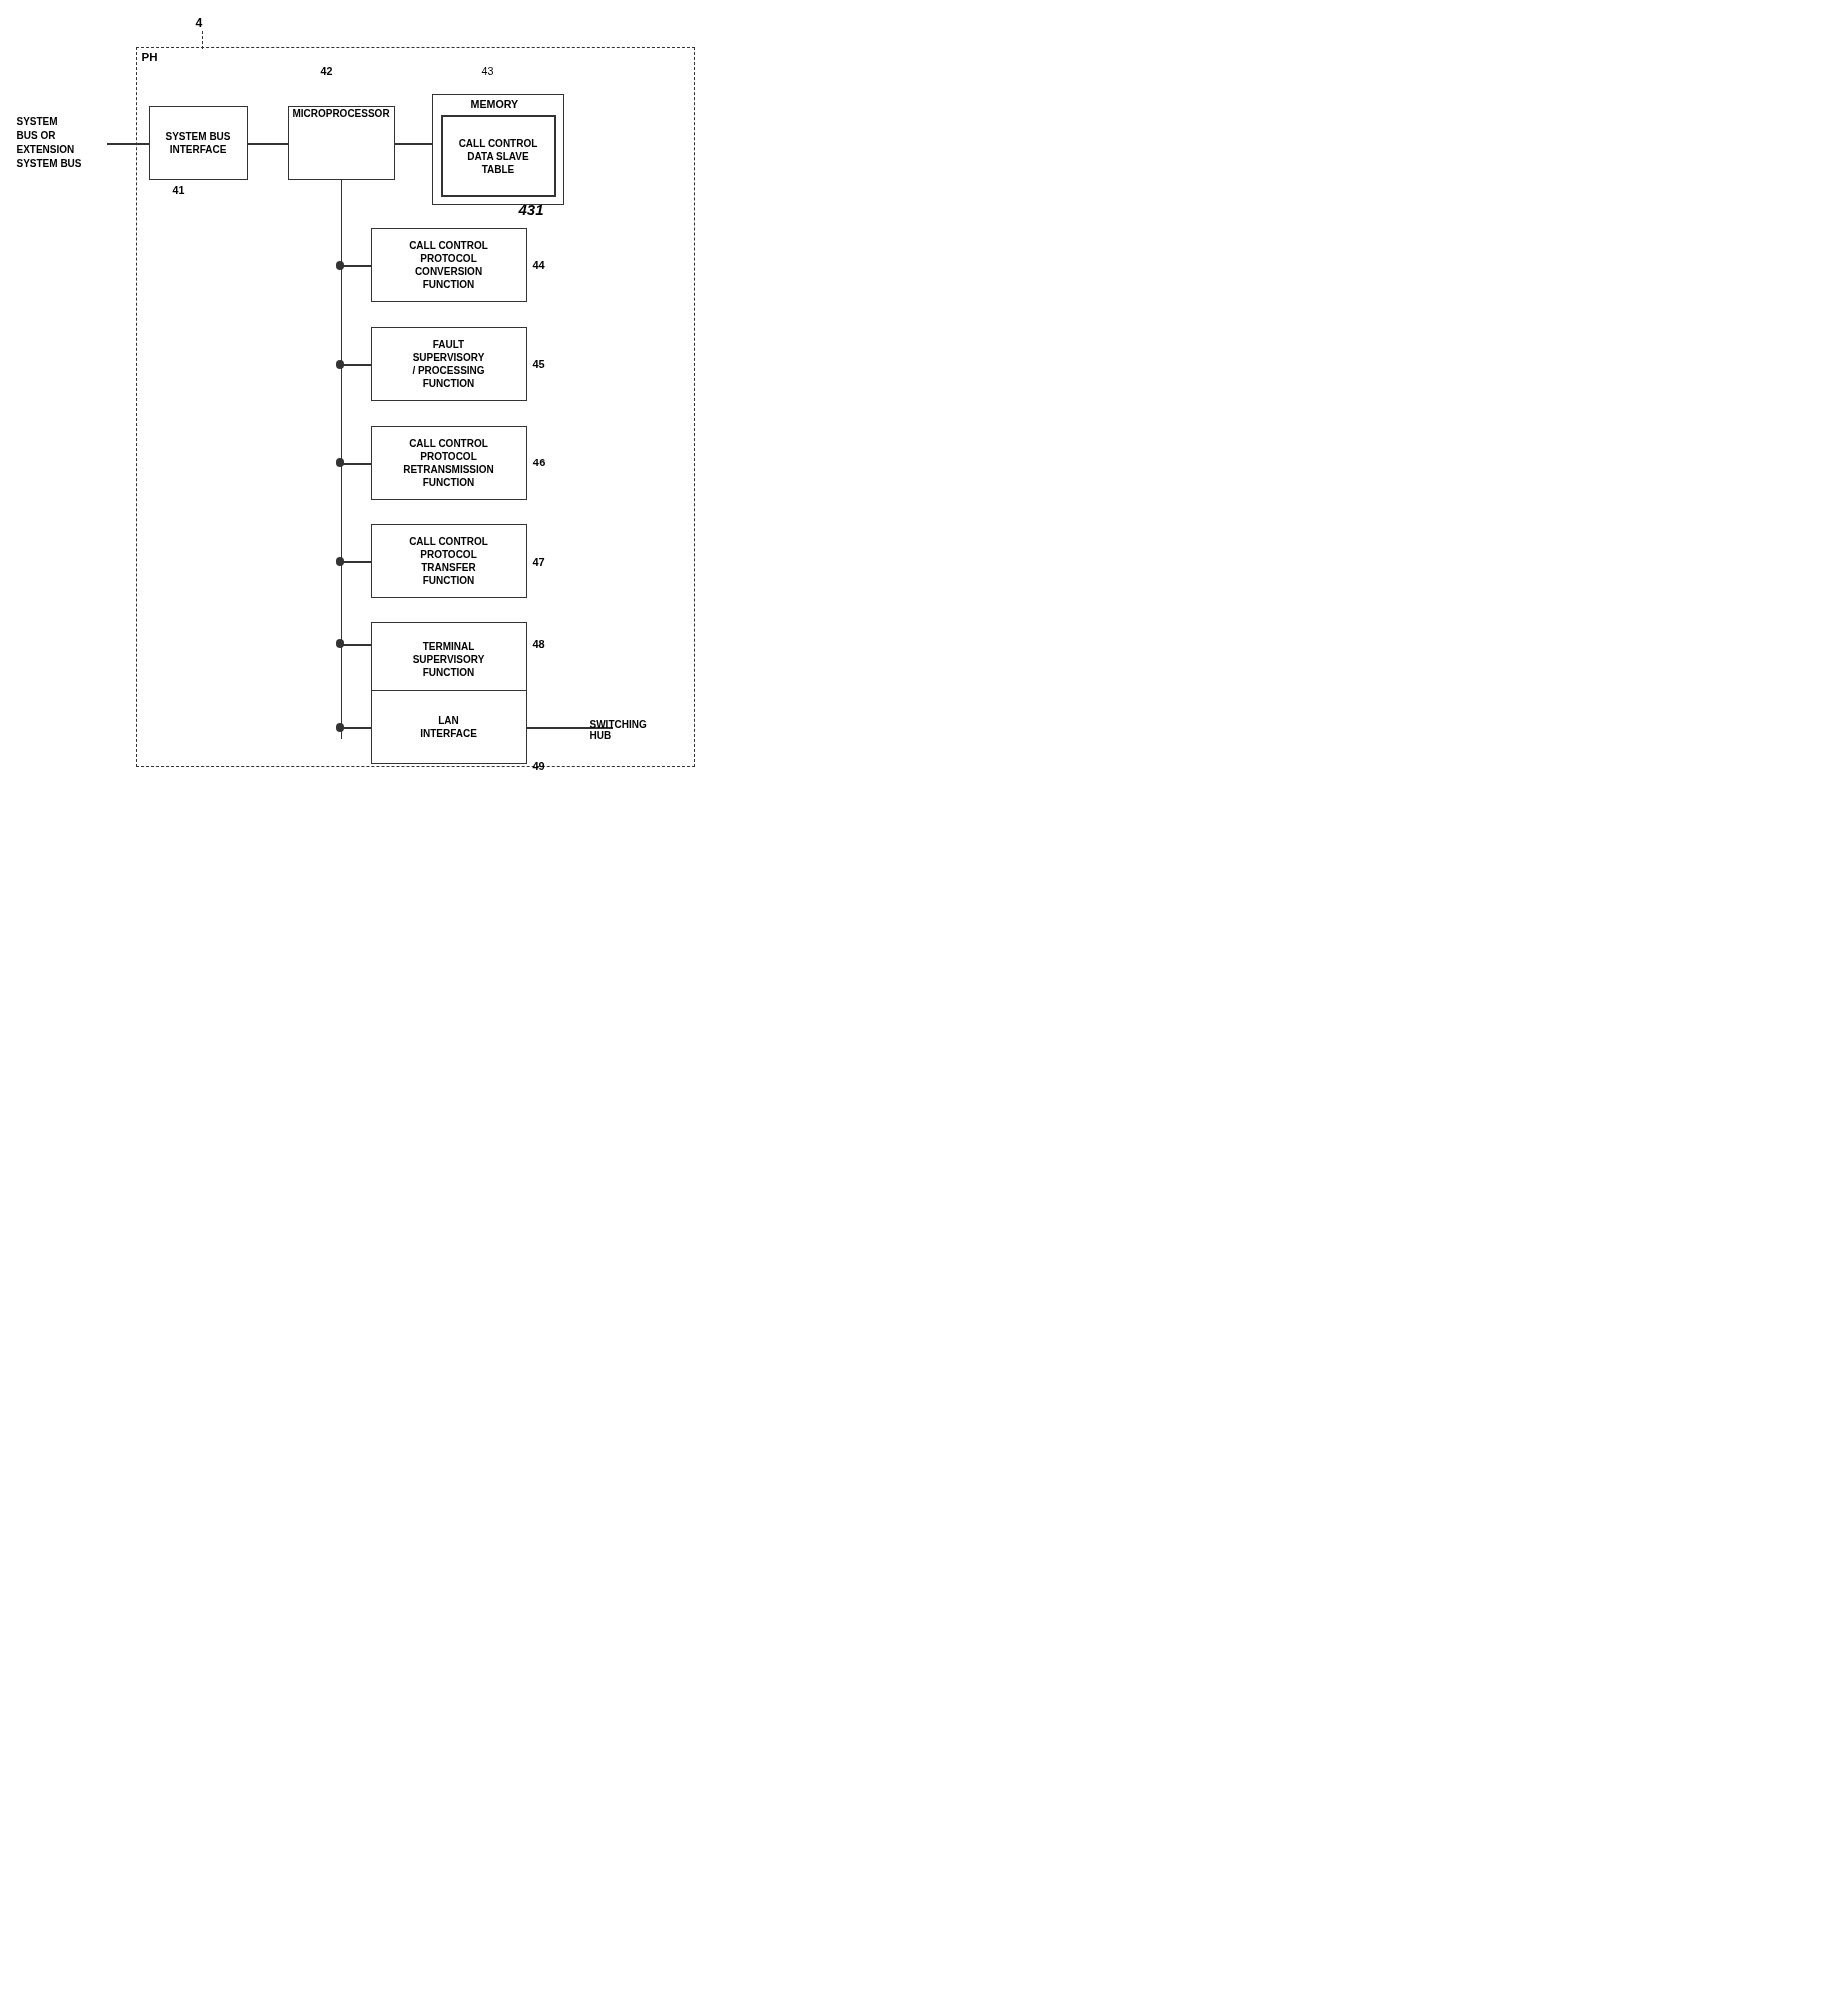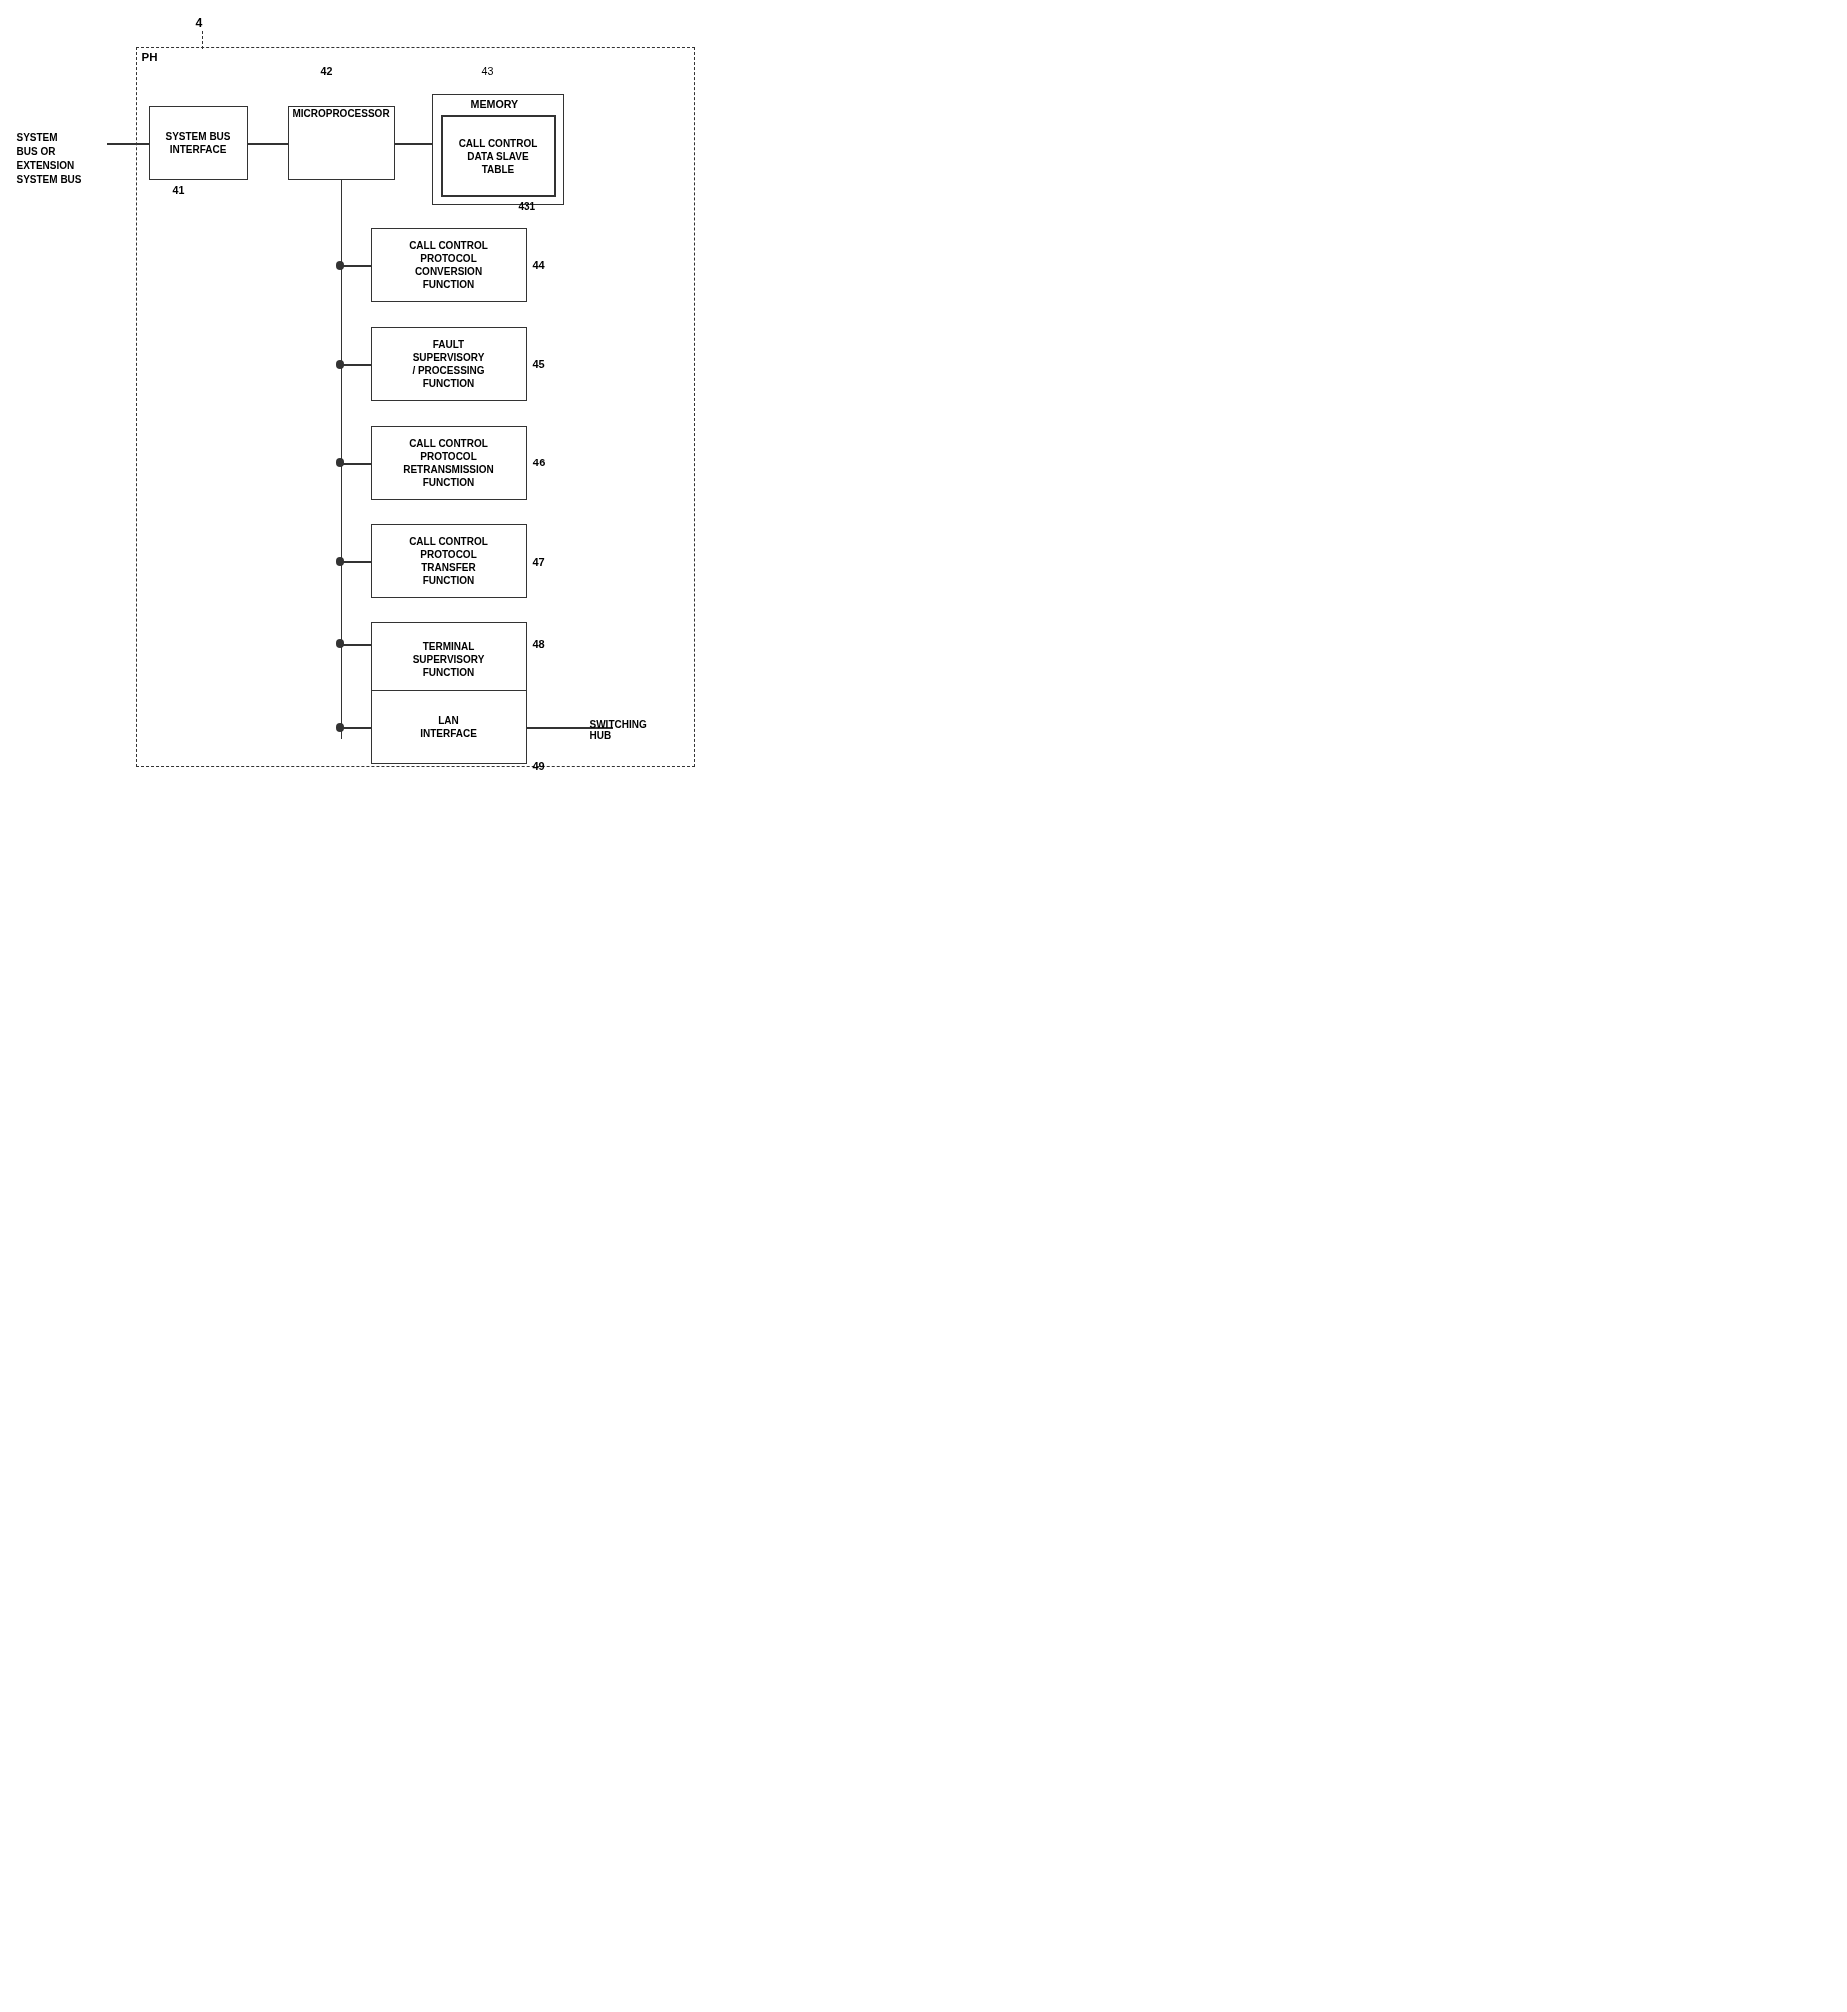--- a/index.html
+++ b/index.html
@@ -53,21 +53,21 @@
       position: absolute;
       top: 35px;
       left: 125px;
       font-size: 11.5px;
       font-weight: bold;
     }
 
     
     .system-bus-label {
       position: absolute;
-      top: 115px;
+      top: 99px;
       left: 0px;
       width: 90px;
       font-size: 10px;
       font-weight: bold;
       line-height: 1.4;
       text-align: left;
     }
 
     
     .bus-line {
@@ -177,22 +177,23 @@
       display: flex;
       align-items: center;
       justify-content: center;
       text-align: center;
     }
 
     .label-431 {
       position: absolute;
       top: 185px;
       left: 502px;
-      font-size: 10px;
-      font-weight: bold;
+      font-size: 15px;
+      font-weight: bold;
+      font-style: italic;
     }
 
     
     .label-43 {
       position: absolute;
       top: 49px;
       left: 465px;
       font-size: 10.7px;
       font-weight: normal;
     }

